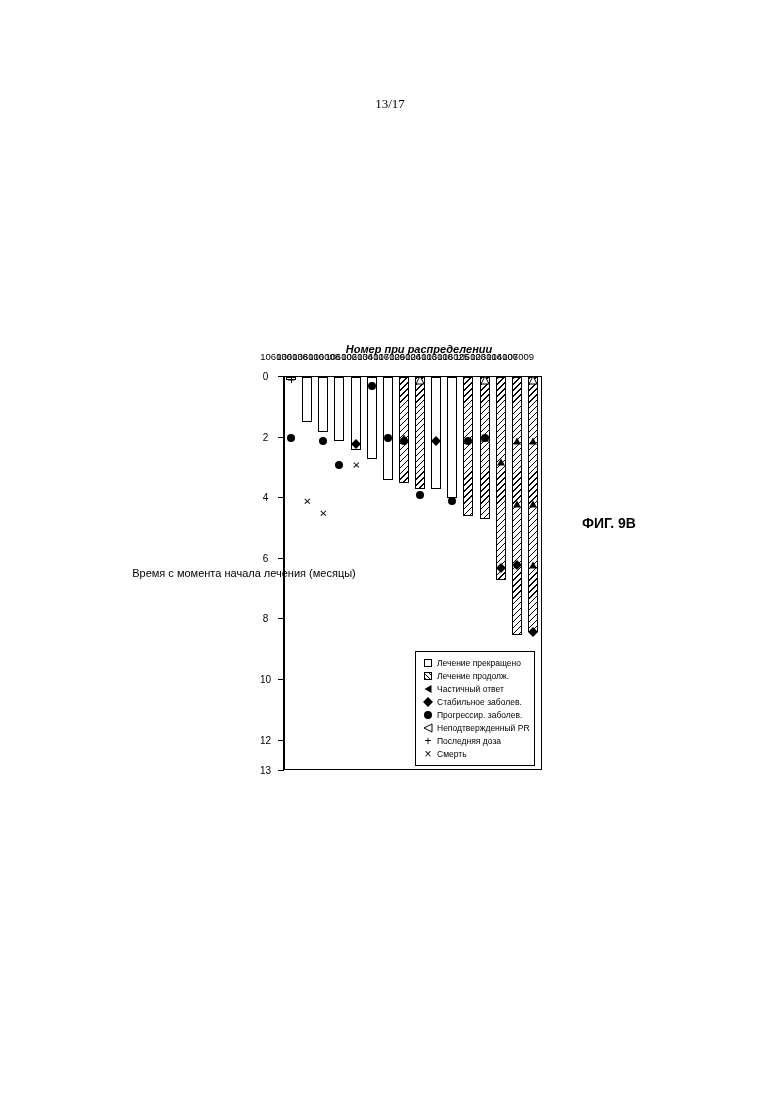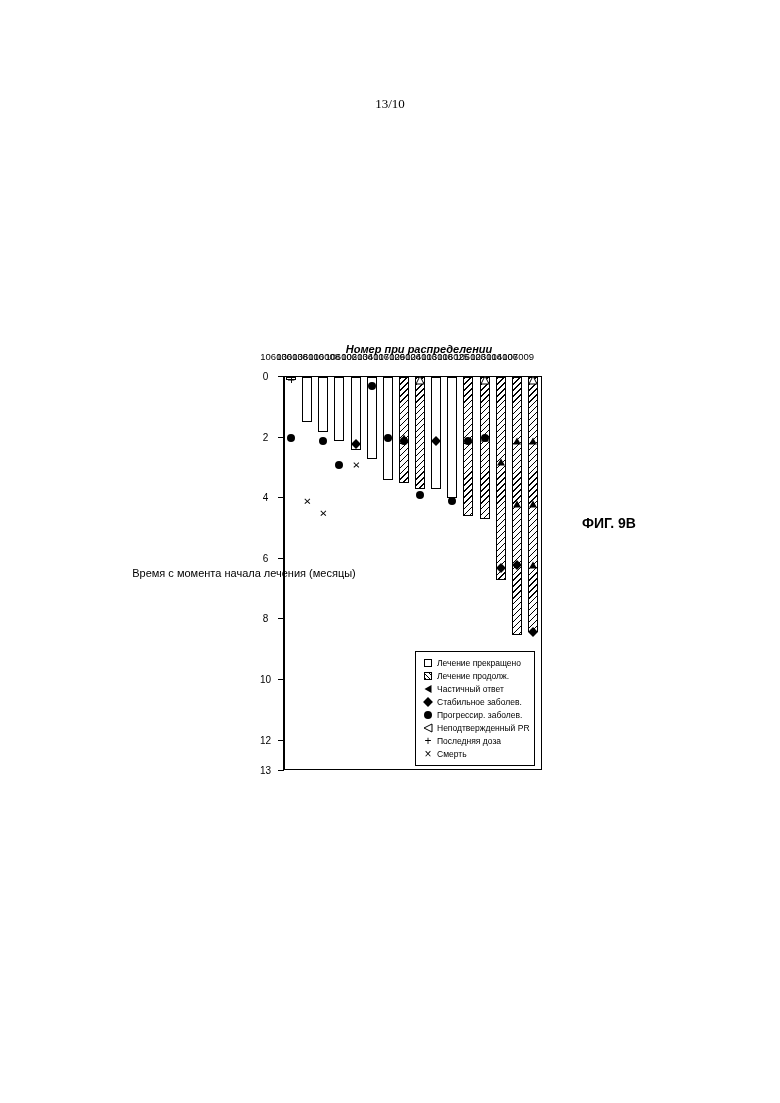--- a/index.html
+++ b/index.html
@@ -205,21 +205,21 @@
     position: absolute;
     left: 582px;
     top: 515px;
     font-size: 14px;
     font-weight: bold;
   }
 </style>
 </head>
 <body>
 
-<div class="page-number">13/10</div>
+<div class="page-number">13/17</div>
 
 <div id="figure-wrap">
   <div id="plot-rot">
 
     <div class="plot-frame">
       <div class="bars-layer" id="bars-layer">
           <div class="bar hatch" style="left: 0px; width: 254.585px; height: 9.9975px; top: 3.06375px;"></div>
           <div class="bar hatch" style="left: 0px; width: 257.615px; height: 9.9975px; top: 19.1887px;"></div>
           <div class="bar hatch" style="left: 0px; width: 203.062px; height: 9.9975px; top: 35.3137px;"></div>
           <div class="bar hatch" style="left: 0px; width: 142.446px; height: 9.9975px; top: 51.4387px;"></div>

